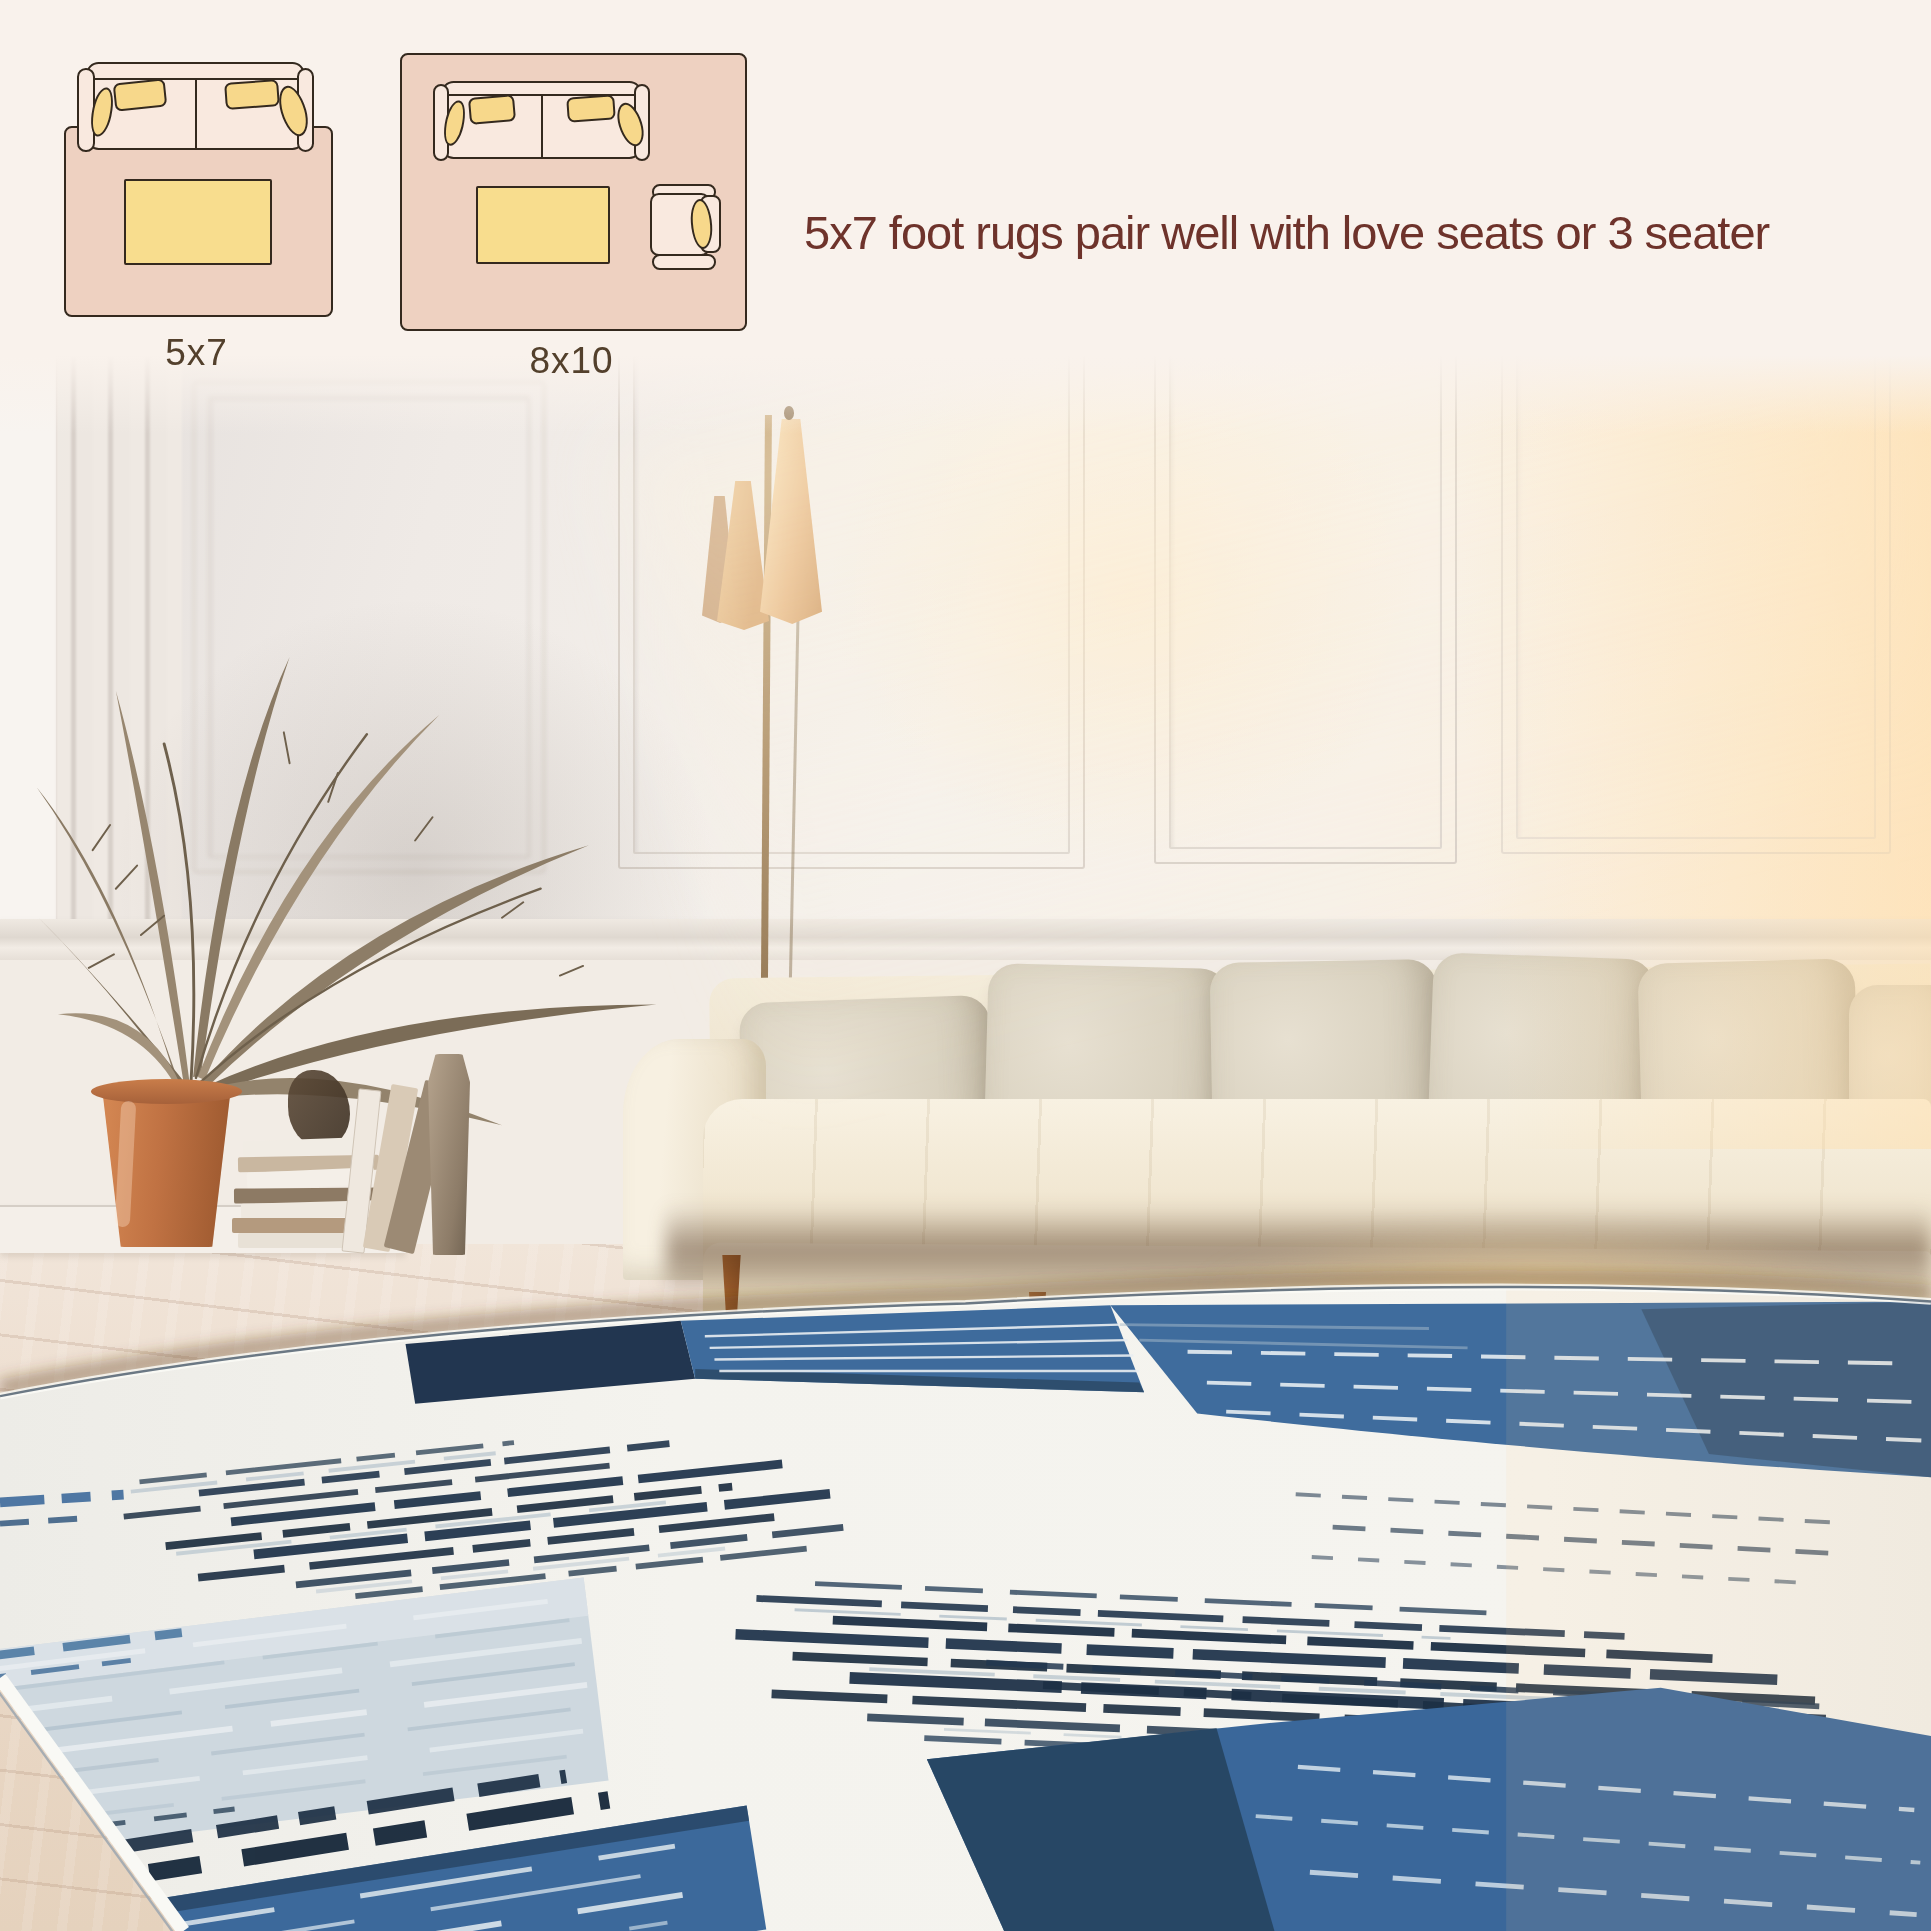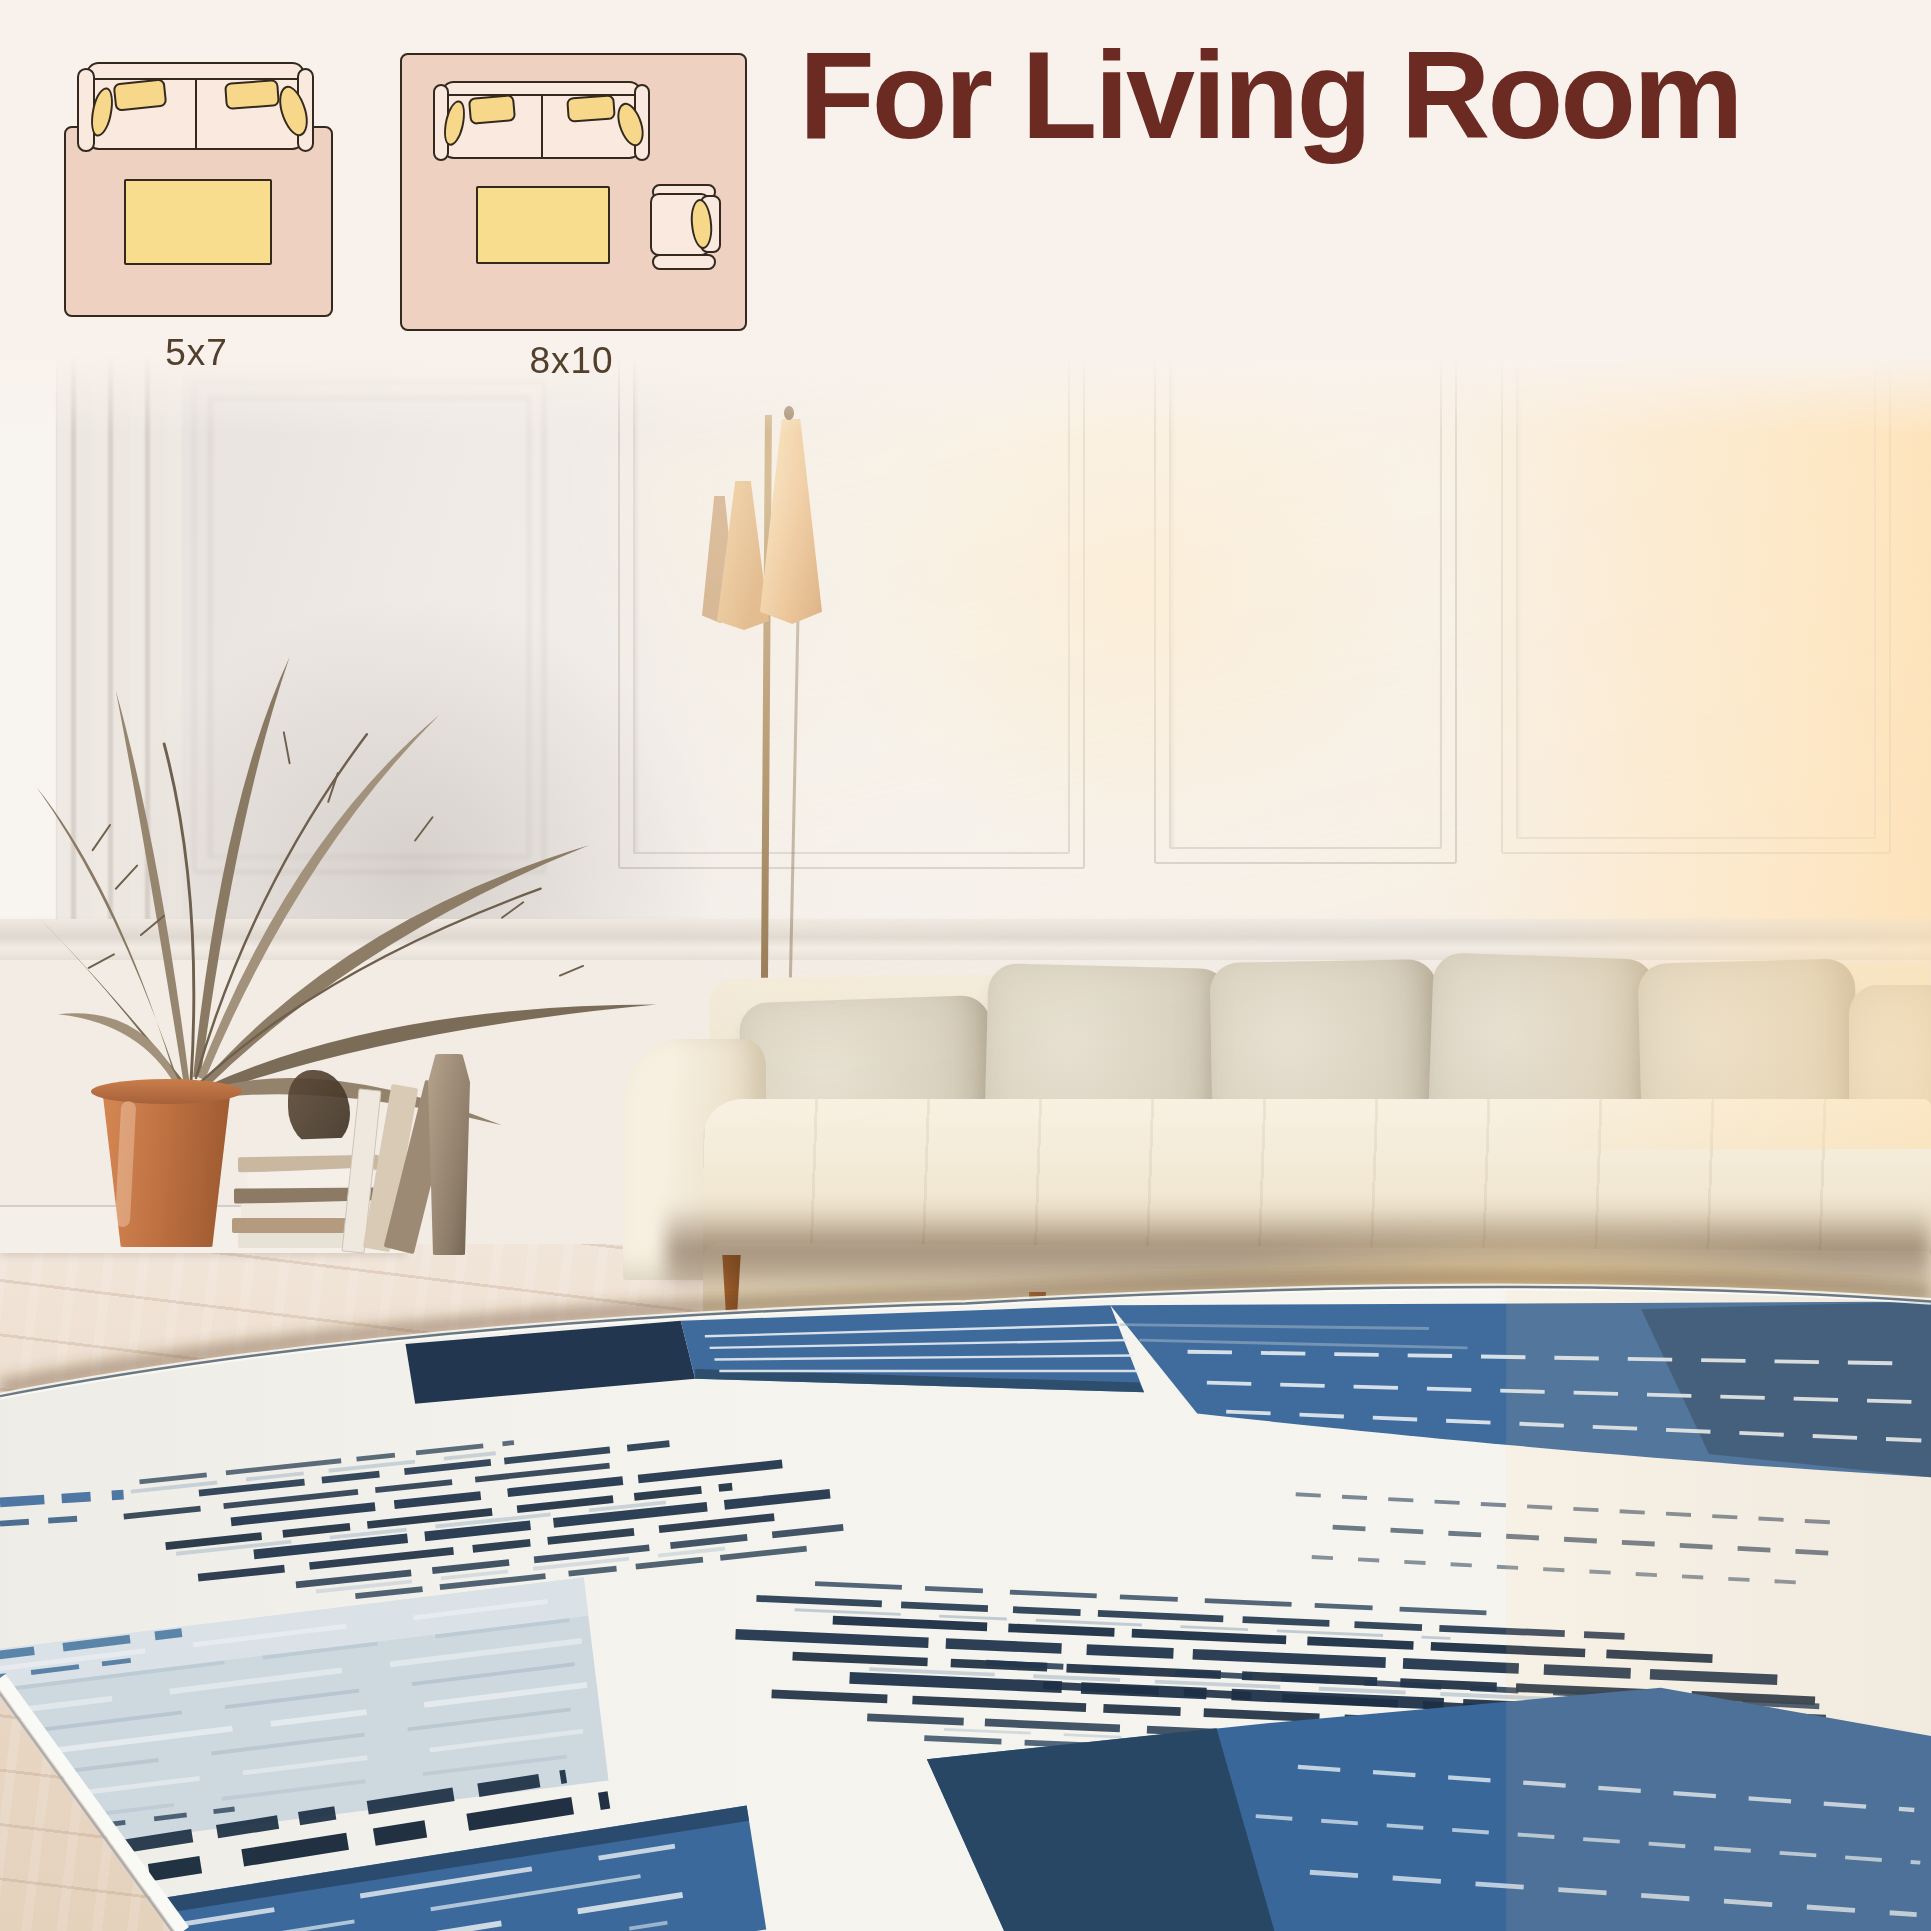--- a/index.html
+++ b/index.html
@@ -376,17 +376,17 @@
       <div class="ms" style="left:650px;top:184px;width:74px;height:87px;">
         <div class="mc-part" style="left:1.9px;top:0;width:60px;height:11.6px;border-radius:7.7px;"></div>
         <div class="mc-part" style="left:1.9px;top:70px;width:60px;height:11.6px;border-radius:7.7px;"></div>
         <div class="mc-part" style="left:0;top:8.7px;width:56px;height:59px;border-radius:8.7px;"></div>
         <div class="mc-part" style="left:50px;top:10.6px;width:17.4px;height:54px;border-radius:7.7px;"></div>
         <div class="ms-side" style="left:41px;top:14.5px;width:17.4px;height:46px;transform:rotate(-4deg);"></div>
       </div>
       <div class="diag-label" style="left:400px;top:340px;width:343px;text-align:center;">8x10</div>
     </div>
 
-    <div class="abs" id="title">For Living Room</div>
+    <div class="desc" style="top:205px;">5x7 foot rugs pair well with love seats or 3 seater</div>
   </div>
 
 </div>
 
 
 </body></html>

